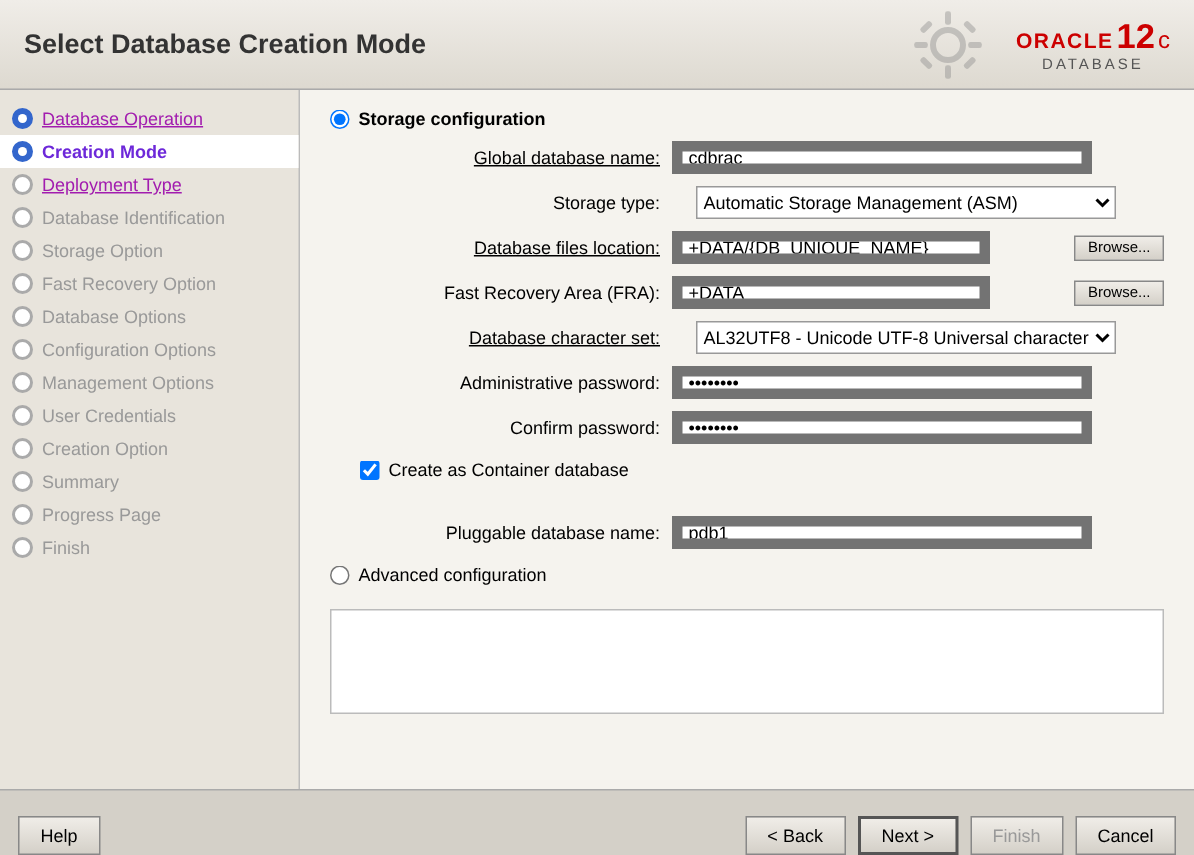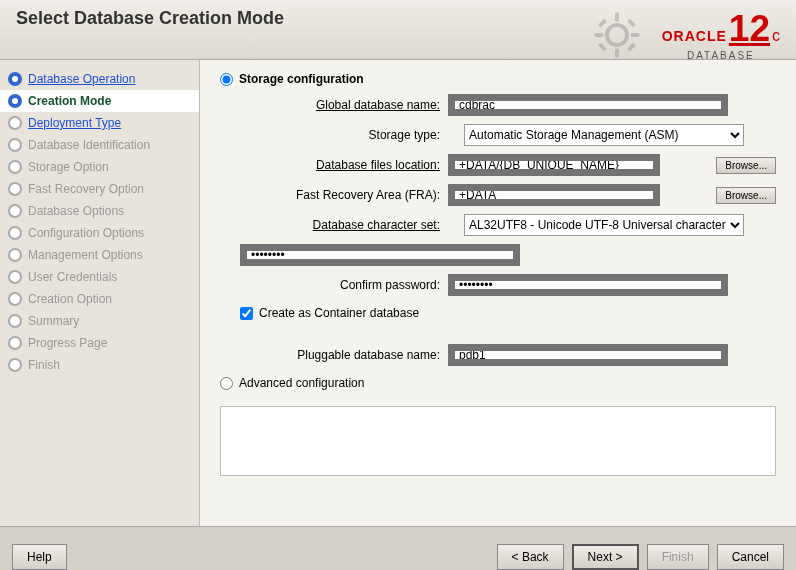--- a/index.html
+++ b/index.html
@@ -10,21 +10,21 @@
       width: 796px;
       height: 570px;
       overflow: hidden;
     }
 
     
     .header {
       background: linear-gradient(180deg, #f0ede8 0%, #ddd9d0 100%);
       border-bottom: 1px solid #aaa;
       display: flex;
-      align-items: flex-start;
+      align-items: center;
       justify-content: space-between;
       padding: 8px 16px;
       height: 60px;
     }
     .header-title {
       font-size: 18px;
       font-weight: bold;
       color: #333;
     }
     .oracle-logo {
@@ -32,24 +32,23 @@
       align-items: center;
       gap: 20px;
     }
     .oracle-text {
       font-size: 14px;
       font-weight: bold;
       color: #cc0000;
       letter-spacing: 1px;
     }
     .oracle-version {
-      font-size: 37px;
+      font-size: 23px;
       font-weight: bold;
       color: #cc0000;
-      text-decoration: underline;
     }
     .oracle-c {
       font-size: 16px;
       color: #cc0000;
       vertical-align: super;
     }
     .oracle-database {
       font-size: 10px;
       color: #555;
       letter-spacing: 2px;
@@ -110,24 +109,24 @@
       height: 6px;
       border-radius: 50%;
       background: white;
     }
     .sidebar-label {
       font-size: 12px;
       color: #333;
     }
     .sidebar-item.active .sidebar-label {
       font-weight: bold;
-      color: #14532d;
+      color: #6d28d9;
     }
     .sidebar-label.link {
-      color: #1d4ed8;
+      color: #a21caf;
       text-decoration: underline;
       cursor: pointer;
     }
     .sidebar-label.disabled {
       color: #999;
     }
 
     
     .content {
       flex: 1;
@@ -404,20 +403,21 @@
       <div class="form-row">
         <span class="form-label underlined">Database character set:</span>
         <select class="form-select">
           <option>AL32UTF8 - Unicode UTF-8 Universal character set</option>
           <option>WE8MSWIN1252</option>
           <option>WE8ISO8859P1</option>
         </select>
       </div>
 
       <div class="form-row">
+        <span class="form-label">Administrative password:</span>
         <input type="password" class="form-input-fixed" value="password" style="">
       </div>
 
       <div class="form-row">
         <span class="form-label">Confirm password:</span>
         <input type="password" class="form-input-fixed" value="password" style="">
       </div>
 
     </div>
 

